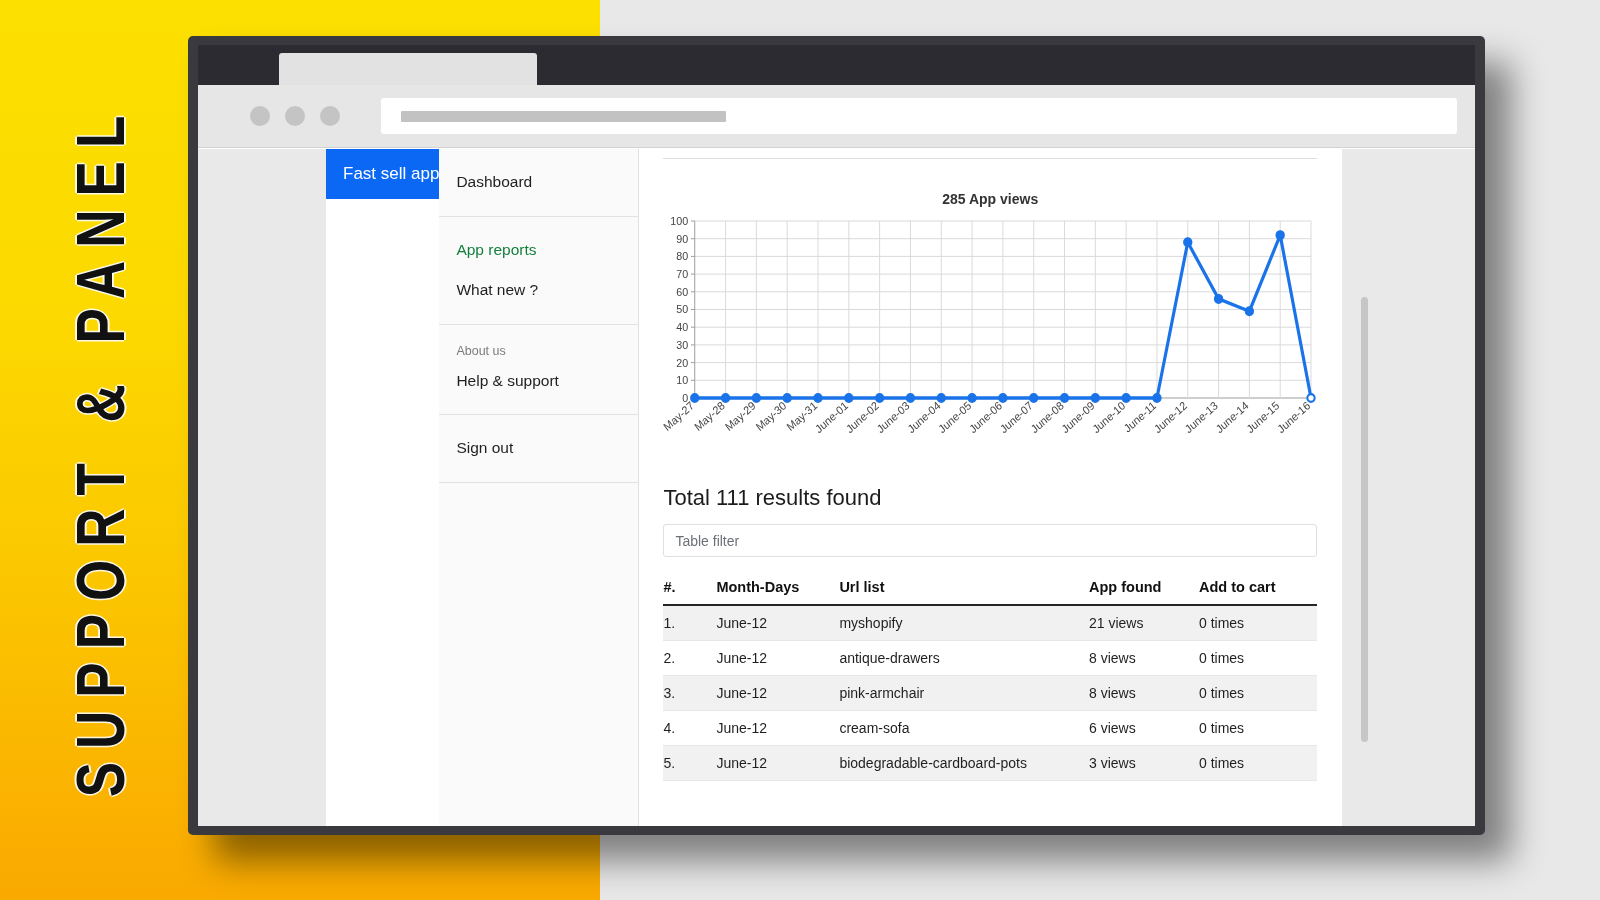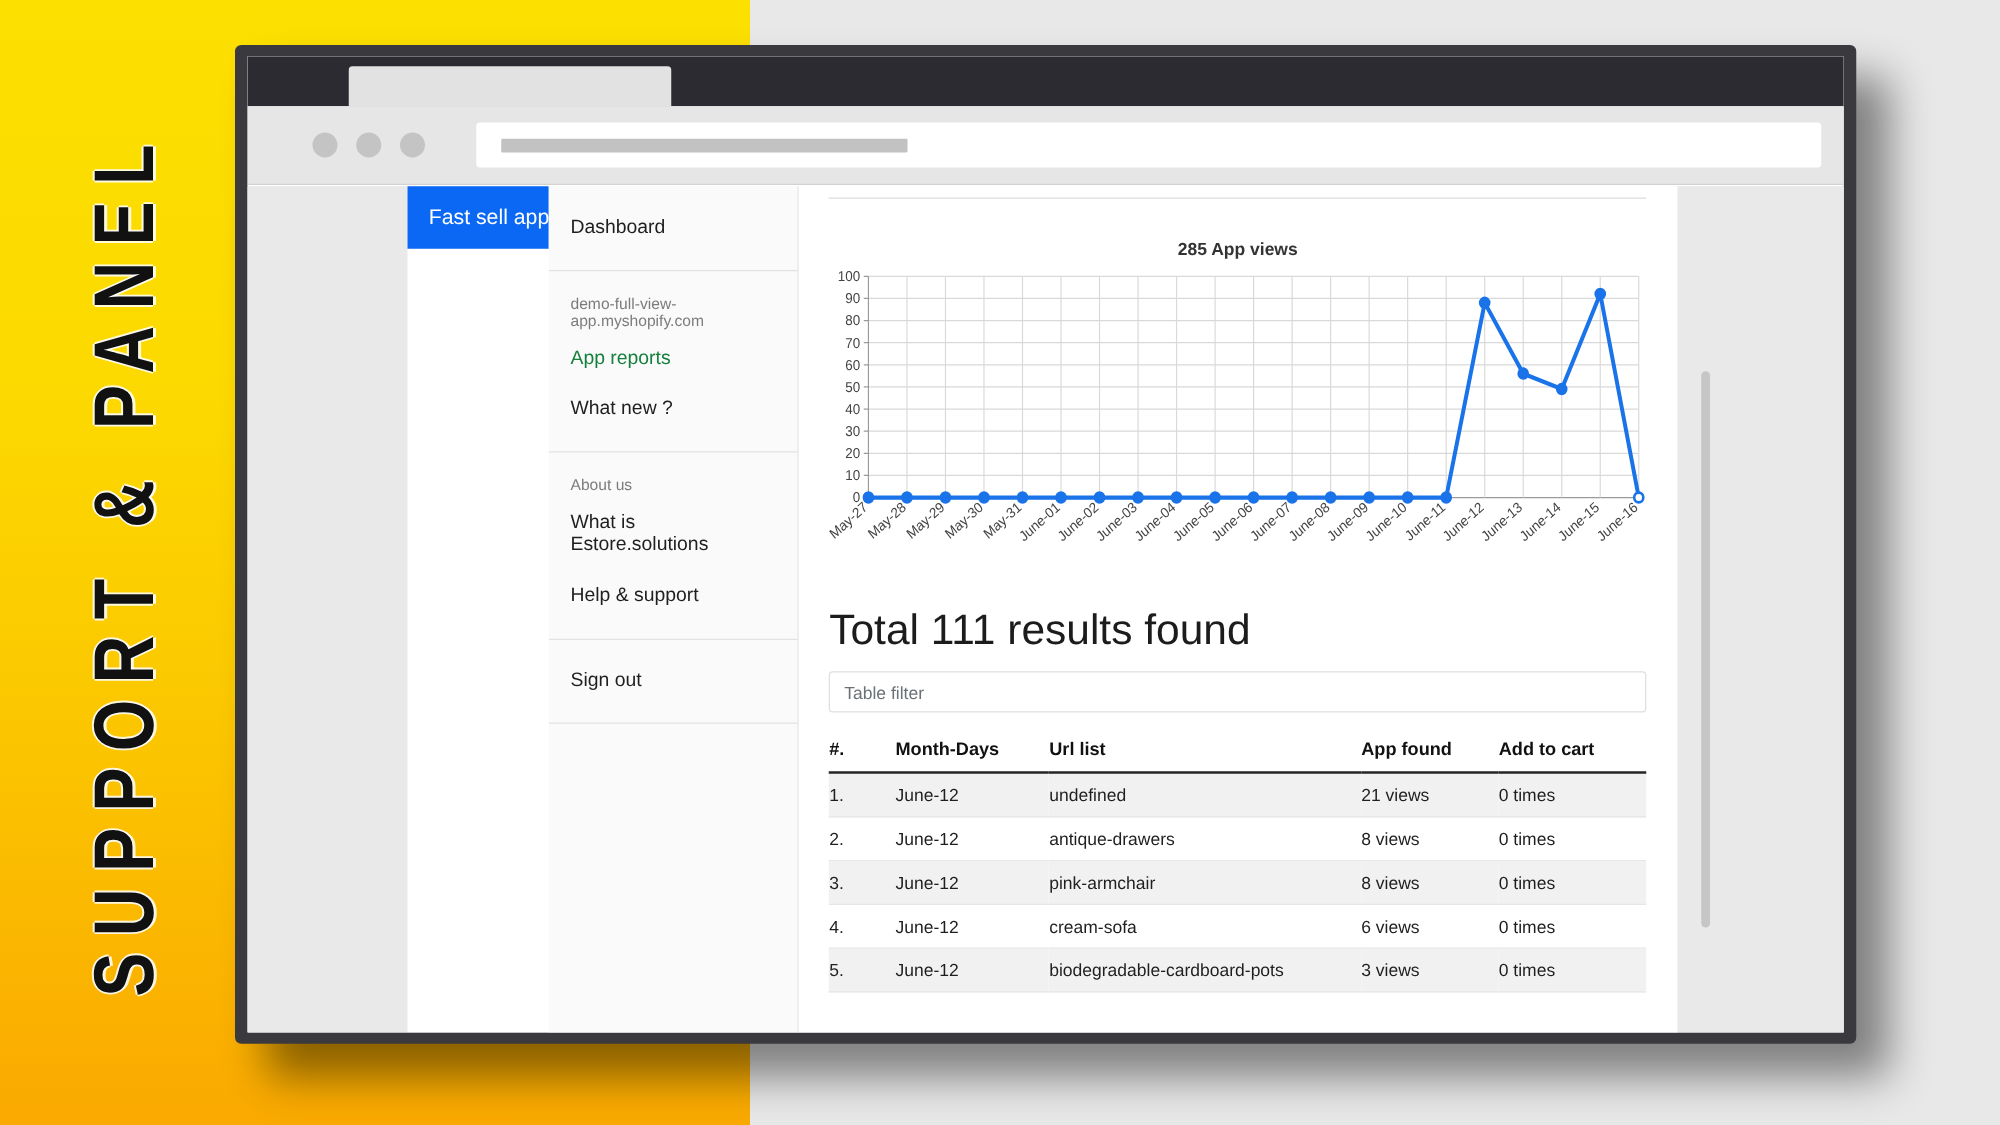--- a/index.html
+++ b/index.html
@@ -141,21 +141,21 @@
   
   #chart-block{ padding-top:32px; }
   #chart-title{
     text-align:center; font-size:14px; color:#333; margin-bottom:8px;font-weight:bold;
   }
   #chart-area{ position:relative; height:245px; }
   #chart-svg{ display:block; width:100%; height:100%; }
 
   
   #results-heading{
-    font-size:34px; color:#1c1c1c; font-weight:normal;
+    font-size:22px; color:#1c1c1c; font-weight:normal;
     margin:25px 0 13px 0;
   }
   #table-filter{
     width:100%; height:33px;
     border:1px solid #dcdfe3; border-radius:3px;
     padding:0 11px; font-size:14px; color:#4c1d95;
     font-family:"Liberation Sans", sans-serif; background:#fff;
     outline:none;
   }
   #table-filter::placeholder{ color:#6b7177; }
@@ -222,28 +222,26 @@
 
         <div id="app-body">
 
           <nav id="app-sidebar">
 
             <div class="nav-group">
               <a class="nav-item">Dashboard</a>
             </div>
 
             <div class="nav-group">
-              <span class="nav-caption">demo-full-view-app.myshopify.com</span>
               <a class="nav-item link">App reports</a>
               <a class="nav-item">What new ?</a>
             </div>
 
             <div class="nav-group">
               <span class="nav-caption">About us</span>
-              <a class="nav-item">What is Estore.solutions</a>
               <a class="nav-item">Help &amp; support</a>
             </div>
 
             <div class="nav-group">
               <a class="nav-item">Sign out</a>
             </div>
 
           </nav>
 
           <main id="app-main">
@@ -366,21 +364,21 @@
                   <th class="col-date">Month-Days</th>
                   <th class="col-url">Url list</th>
                   <th class="col-views">App found</th>
                   <th class="col-cart">Add to cart</th>
                 </tr>
               </thead>
               <tbody id="results-table-body">
                   <tr>
                     <td class="col-num">1.</td>
                     <td class="col-date">June-12</td>
-                    <td class="col-url">undefined</td>
+                    <td class="col-url">myshopify</td>
                     <td class="col-views">21 views</td>
                     <td class="col-cart">0 times</td>
                   </tr>
                   <tr>
                     <td class="col-num">2.</td>
                     <td class="col-date">June-12</td>
                     <td class="col-url">antique-drawers</td>
                     <td class="col-views">8 views</td>
                     <td class="col-cart">0 times</td>
                   </tr>

